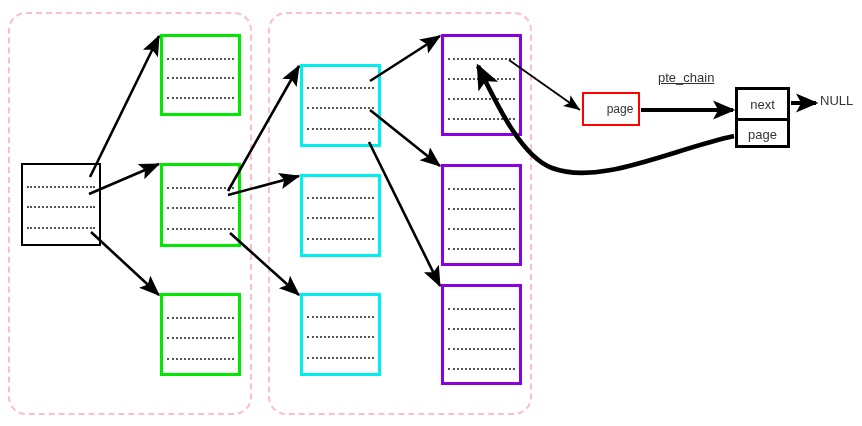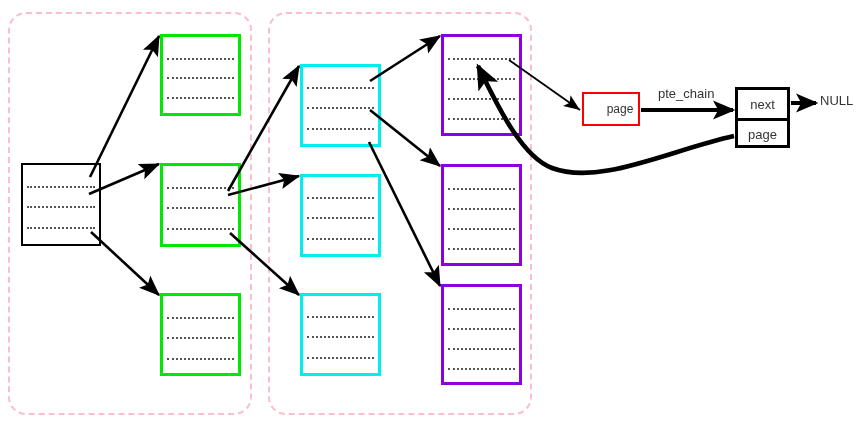--- a/index.html
+++ b/index.html
@@ -151,21 +151,21 @@
     <div class="rowline" style="top:21px;"></div>
     <div class="rowline" style="top:41px;"></div>
     <div class="rowline" style="top:61px;"></div>
     <div class="rowline" style="top:81px;"></div>
   </div>
 
   <div class="plain-box tb-red" style="left:582px; top:92px; width:58px; height:34px;padding-left:18px;">
     <span>page</span>
   </div>
 
-  <div class="label" style="left:658px; top:86px;">pte_chain</div>
+  <div class="label" style="left:658px; top:70px;text-decoration:underline;">pte_chain</div>
 
   <div class="struct-box" style="left:735px; top:87px; width:55px; height:61px;padding-left:36px;">
     <div class="struct-cell" style="top:0; height:29px;">
       <span>next</span>
     </div>
     <div class="struct-divider" style="top:28px;"></div>
     <div class="struct-cell" style="top:30px; height:28px;">
       <span>page</span>
     </div>
   </div>

